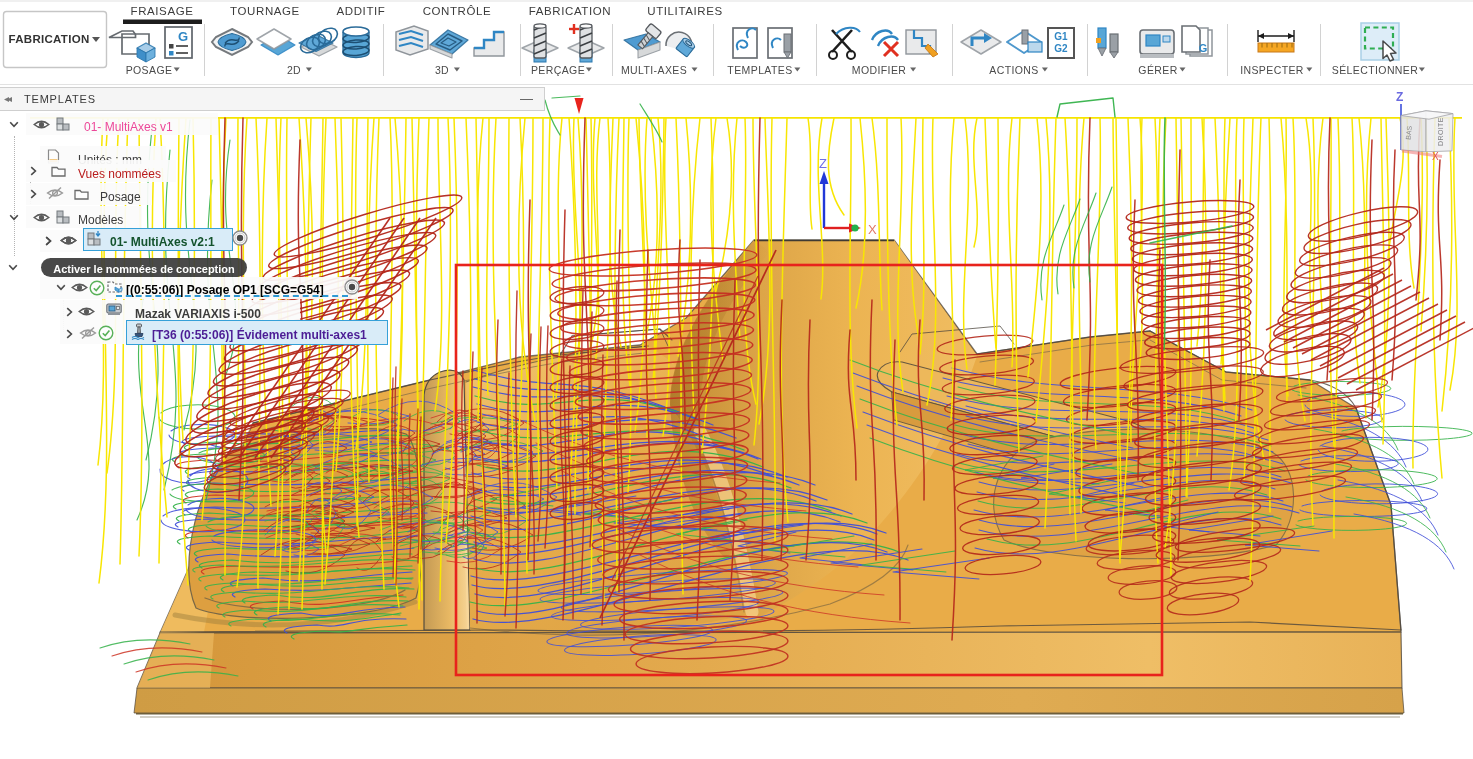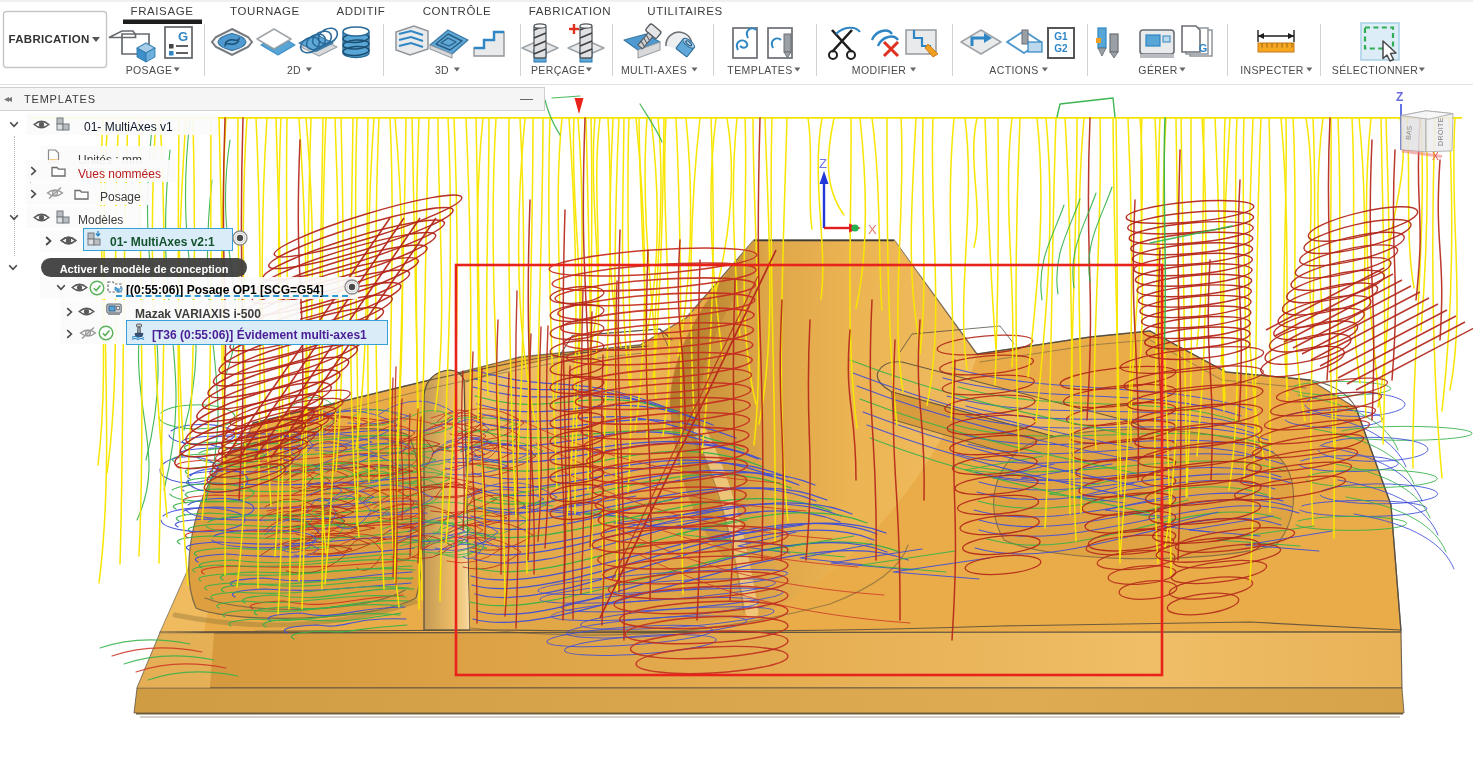--- a/index.html
+++ b/index.html
@@ -963,21 +963,21 @@
         <circle cx="8.5" cy="5.5" r="2.6" fill="#5a5a5a"></circle>
       </svg>
     </div>
     <div style="position:absolute;left:56px;top:4px">
       <svg width="15" height="14" viewBox="0 0 15 14" style="display:block">
         <rect x="1" y="1" width="6" height="6" fill="#b9bdc1" stroke="#757a7e" stroke-width="1"></rect>
         <rect x="1" y="7" width="6" height="6" fill="#dcdfe1" stroke="#757a7e" stroke-width="1"></rect>
         <rect x="7" y="7" width="6" height="6" fill="#b9bdc1" stroke="#757a7e" stroke-width="1"></rect>
       </svg>
     </div>
-    <div style="position:absolute;left:84px;top:4px"><span style="font-size:12px;font-weight:normal;color:#0f172a;white-space:nowrap">01- MultiAxes v1</span></div>
+    <div style="position:absolute;left:84px;top:4px"><span style="font-size:12px;font-weight:normal;color:#ec4899;white-space:nowrap">01- MultiAxes v1</span></div>
   </div>
 <div style="position:absolute;left:0;top:146px;width:545px;height:22px;z-index:5">
     <div style="position:absolute;left:40px;top:0px;width:126px;height:22px;background:rgba(251,251,251,0.93);"></div>
     <div style="position:absolute;left:47px;top:3px">
       <svg width="13" height="15" viewBox="0 0 13 15" style="display:block">
         <path d="M 1.5,1 L 8.5,1 L 11.5,4 L 11.5,14 L 1.5,14 Z" fill="#fdfdfd" stroke="#8a8a8a" stroke-width="1.2"></path>
         <rect x="2.5" y="10.5" width="8" height="2.5" fill="#e8960f"></rect>
       </svg>
     </div>
     <div style="position:absolute;left:78px;top:4px"><span style="font-size:12px;font-weight:normal;color:#3c3c3c;white-space:nowrap">Unités : mm</span></div>
@@ -1081,21 +1081,21 @@
         <path d="M 1.2,5.5 Q 8.5,-0.8 15.8,5.5 Q 8.5,11.8 1.2,5.5 Z" fill="none" stroke="#5a5a5a" stroke-width="1.5"></path>
         <circle cx="8.5" cy="5.5" r="2.6" fill="#5a5a5a"></circle>
       </svg>
     </div>
   </div>
 <div style="position:absolute;left:8px;top:264px;z-index:6">
     <svg width="10" height="7" viewBox="0 0 10 7" style="display:block">
       <path d="M 1.2,1.2 L 5,5.4 L 8.8,1.2" fill="none" stroke="#4a4a4a" stroke-width="1.6"></path>
     </svg>
   </div>
-<div style="position:absolute;left:41px;top:258px;width:206px;height:19px;background:rgba(62,62,62,0.94);border-radius:11px;z-index:6;text-align:center;line-height:19px"><span style="font-size:11px;font-weight:bold;color:#fff">Activer le modèle de conception</span></div>
+<div style="position:absolute;left:41px;top:258px;width:206px;height:19px;background:rgba(62,62,62,0.94);border-radius:11px;z-index:6;text-align:center;line-height:19px"><span style="font-size:11px;font-weight:bold;color:#fff">Activer le nommées de conception</span></div>
 <div style="position:absolute;left:0;top:277px;width:545px;height:22px;z-index:5">
     <div style="position:absolute;left:56px;top:6px">
       <svg width="10" height="7" viewBox="0 0 10 7" style="display:block">
         <path d="M 1.2,1.2 L 5,5.4 L 8.8,1.2" fill="none" stroke="#4a4a4a" stroke-width="1.6"></path>
       </svg>
     </div>
   </div>
 <div style="position:absolute;left:0;top:277px;width:545px;height:24px;z-index:5">
 <div style="position:absolute;left:40px;top:0px;width:318px;height:22px;background:rgba(251,251,251,0.93);"></div>
 <div style="position:absolute;left:56px;top:7px">

